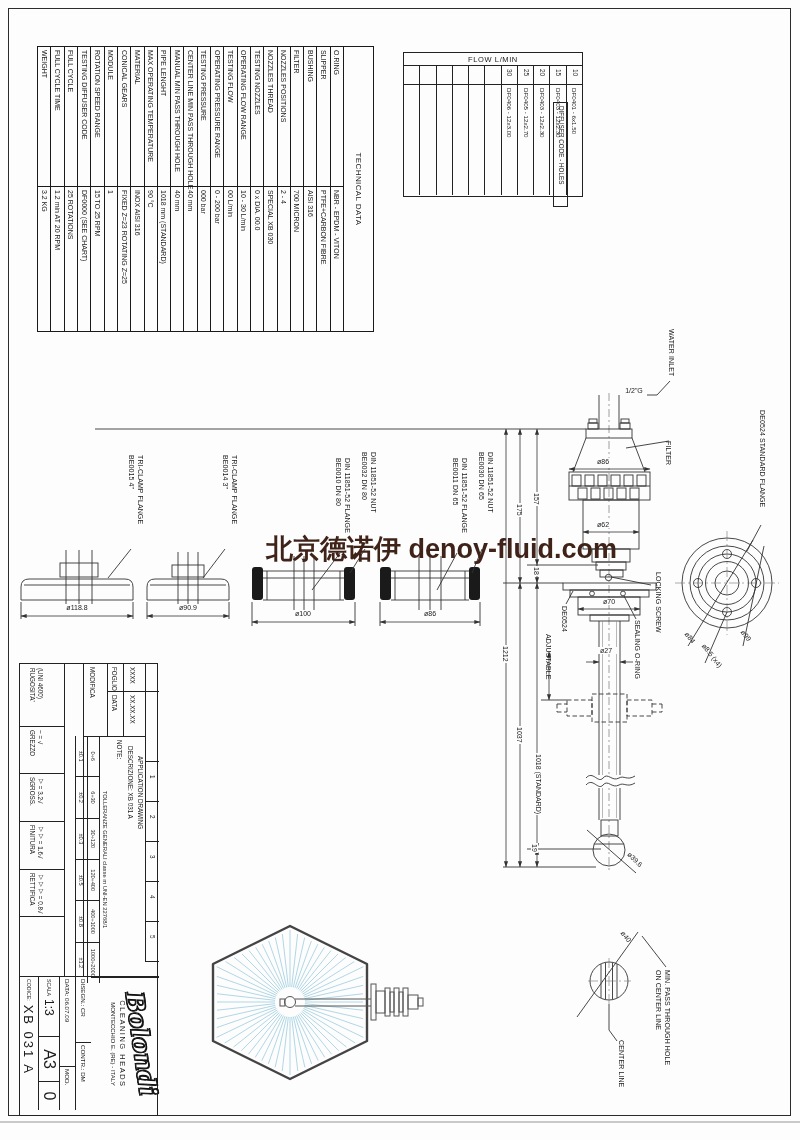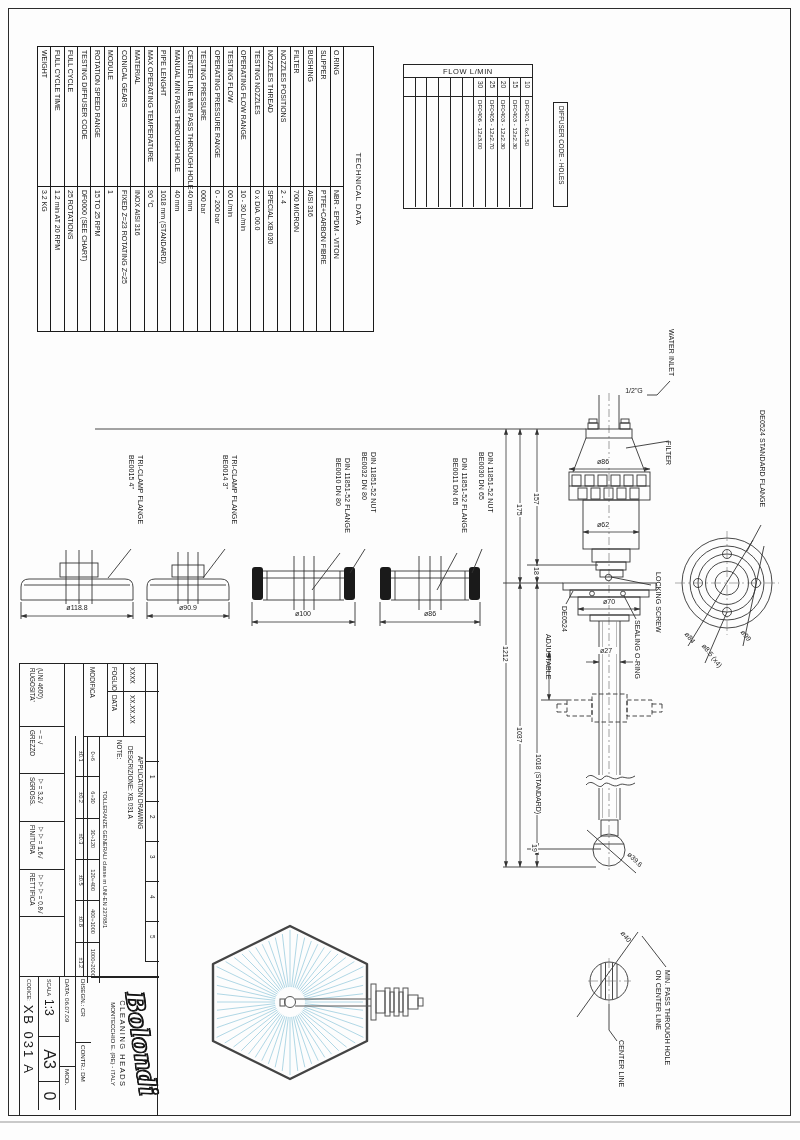--- a/index.html
+++ b/index.html
@@ -16,21 +16,21 @@
   .dimtext{position:absolute;font-size:7px;text-align:center;line-height:1;background:#fdfdfd;color:#1a1a1a}
   .rotbox{position:absolute;overflow:visible}
   .rotin{position:absolute;left:0;top:0;transform-origin:0 0}
   .hl{position:absolute;background:#222}
   
   .techtable{border-collapse:collapse;table-layout:fixed;width:285px;border:1.5px solid #111}
   .techtable td{border:1px solid #1a1a1a;font-size:7px;line-height:1;padding:0 3px;
     white-space:nowrap;overflow:visible;height:13.3px}
   .techtable .hd{font-size:8px;text-align:center;height:30px;letter-spacing:.4px}
   
-  .flow{position:absolute;left:403px;top:64px;width:130px;height:145px;border:1.4px solid #222;background:transparent}
+  .flow{position:absolute;left:403px;top:52px;width:180px;height:145px;border:1.4px solid #222;background:transparent}
   .flowhead{height:13px;border-bottom:1px solid #222;font-size:7.5px;display:flex;align-items:center;justify-content:center;letter-spacing:.6px}
   .flowrow{display:flex;width:100%}
   .fcell{flex:1;border-right:1px solid #222;display:flex;justify-content:center;align-items:flex-start;overflow:visible}
   .fcell:last-child{border-right:none}
   .fnum{writing-mode:vertical-lr;font-size:6.5px;line-height:1;padding-top:3px}
   .fcode{writing-mode:vertical-lr;font-size:6.2px;line-height:1;padding-top:3px;white-space:nowrap}
   .flowside{position:absolute;left:553px;top:102px;width:15px;height:105px;border:1.4px solid #222;
     display:flex;justify-content:center}
   
   #tblock{position:absolute;left:19px;top:663px;width:139px;height:453px;border:1.8px solid #222}
@@ -671,14 +671,15 @@
           <div class="infocell" style="width:133px">
             <span style="font-size:5.2px;margin-right:4px">CODICE:</span>
             <span style="font-size:13px;letter-spacing:2px">XB 031 A</span>
           </div>
         </div>
       </div>
     </div>
   </div>
 
   
+  <div class="watermark" title="北京德诺伊 denoy-fluid.com" style="color: rgb(63, 34, 24);">北京德诺伊 denoy-fluid.com</div>
 
 </div>
 
 </body></html>

